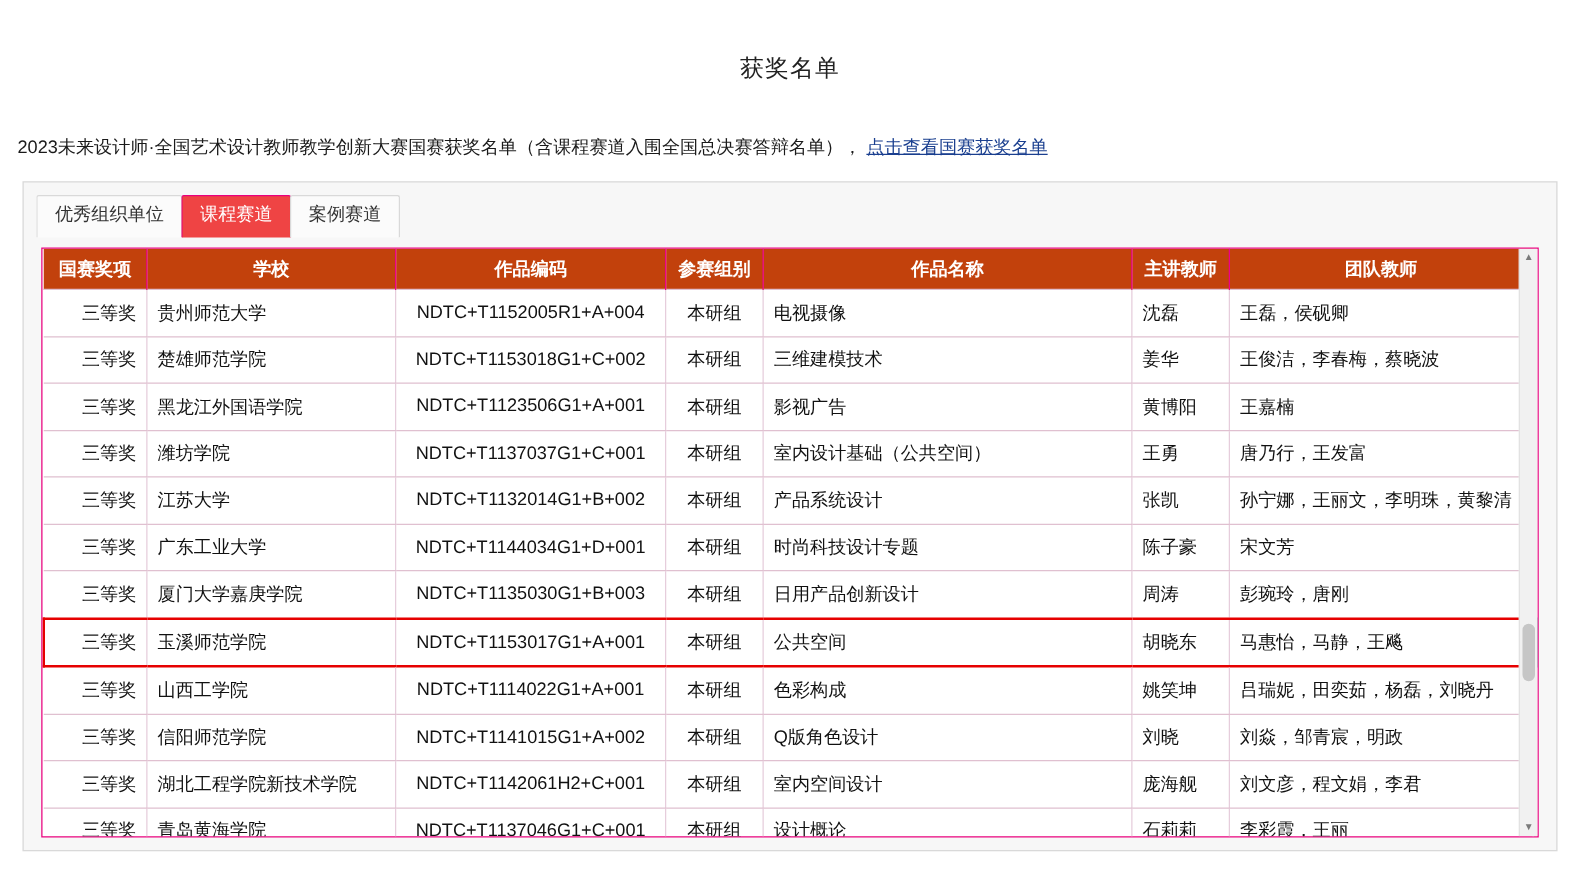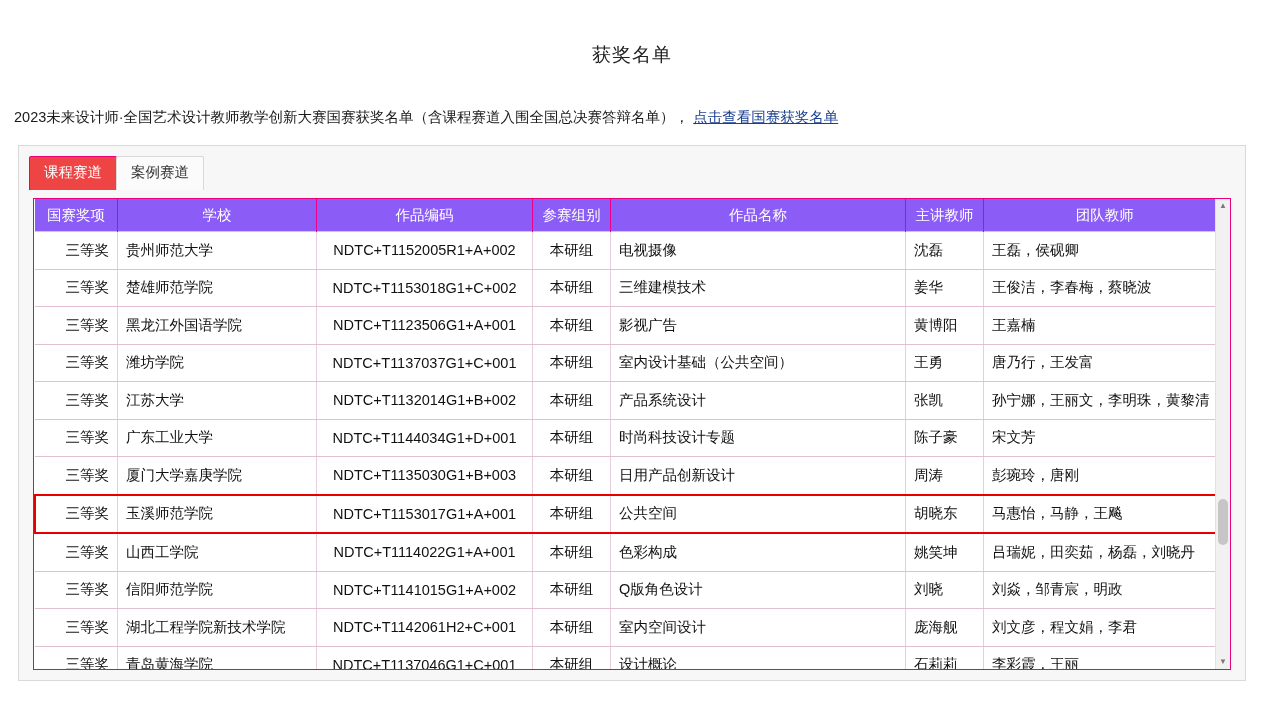--- a/index.html
+++ b/index.html
@@ -77,23 +77,23 @@
     border: 1px solid #e8007d;
     overflow: hidden;
   }
   table {
     border-collapse: collapse;
     width: 100%;
     table-layout: fixed;
     font-size: 14.5px;
   }
   thead th {
-    background: #8b5cf6;
+    background: #c2410c;
     color: #ffffff;
-    font-weight: normal;
+    font-weight: bold;
     font-size: 14.5px;
     height: 30px;
     border-right: 1px solid #ec008c;
     text-align: center;
   }
   tbody td {
     height: 36.5px;
     border: 1px solid #e0c0d0;
     border-left: none;
     border-right: 1px solid #e6cddc;
@@ -161,20 +161,21 @@
 
 <div class="page-title">获奖名单</div>
 
 <div class="subtitle-row">
   <span>2023未来设计师·全国艺术设计教师教学创新大赛国赛获奖名单（含课程赛道入围全国总决赛答辩名单），</span>
   <span class="subtitle-link">点击查看国赛获奖名单</span>
 </div>
 
 <div class="panel">
   <div class="tabs">
+    <div class="tab">优秀组织单位</div>
     <div class="tab active">课程赛道</div>
     <div class="tab">案例赛道</div>
   </div>
 
   <div class="table-wrap">
     <table>
       <thead>
         <tr>
           <th class="h0">国赛奖项</th>
           <th class="h1">学校</th>
@@ -182,21 +183,21 @@
           <th class="h3">参赛组别</th>
           <th class="h4">作品名称</th>
           <th class="h5">主讲教师</th>
           <th>团队教师</th>
         </tr>
       </thead>
       <tbody>
         <tr>
           <td class="c0">三等奖</td>
           <td class="c1">贵州师范大学</td>
-          <td class="c2">NDTC+T1152005R1+A+002</td>
+          <td class="c2">NDTC+T1152005R1+A+004</td>
           <td class="c3">本研组</td>
           <td class="c4">电视摄像</td>
           <td class="c5">沈磊</td>
           <td class="c6">王磊，侯砚卿</td>
         </tr>
         <tr>
           <td class="c0">三等奖</td>
           <td class="c1">楚雄师范学院</td>
           <td class="c2">NDTC+T1153018G1+C+002</td>
           <td class="c3">本研组</td>

